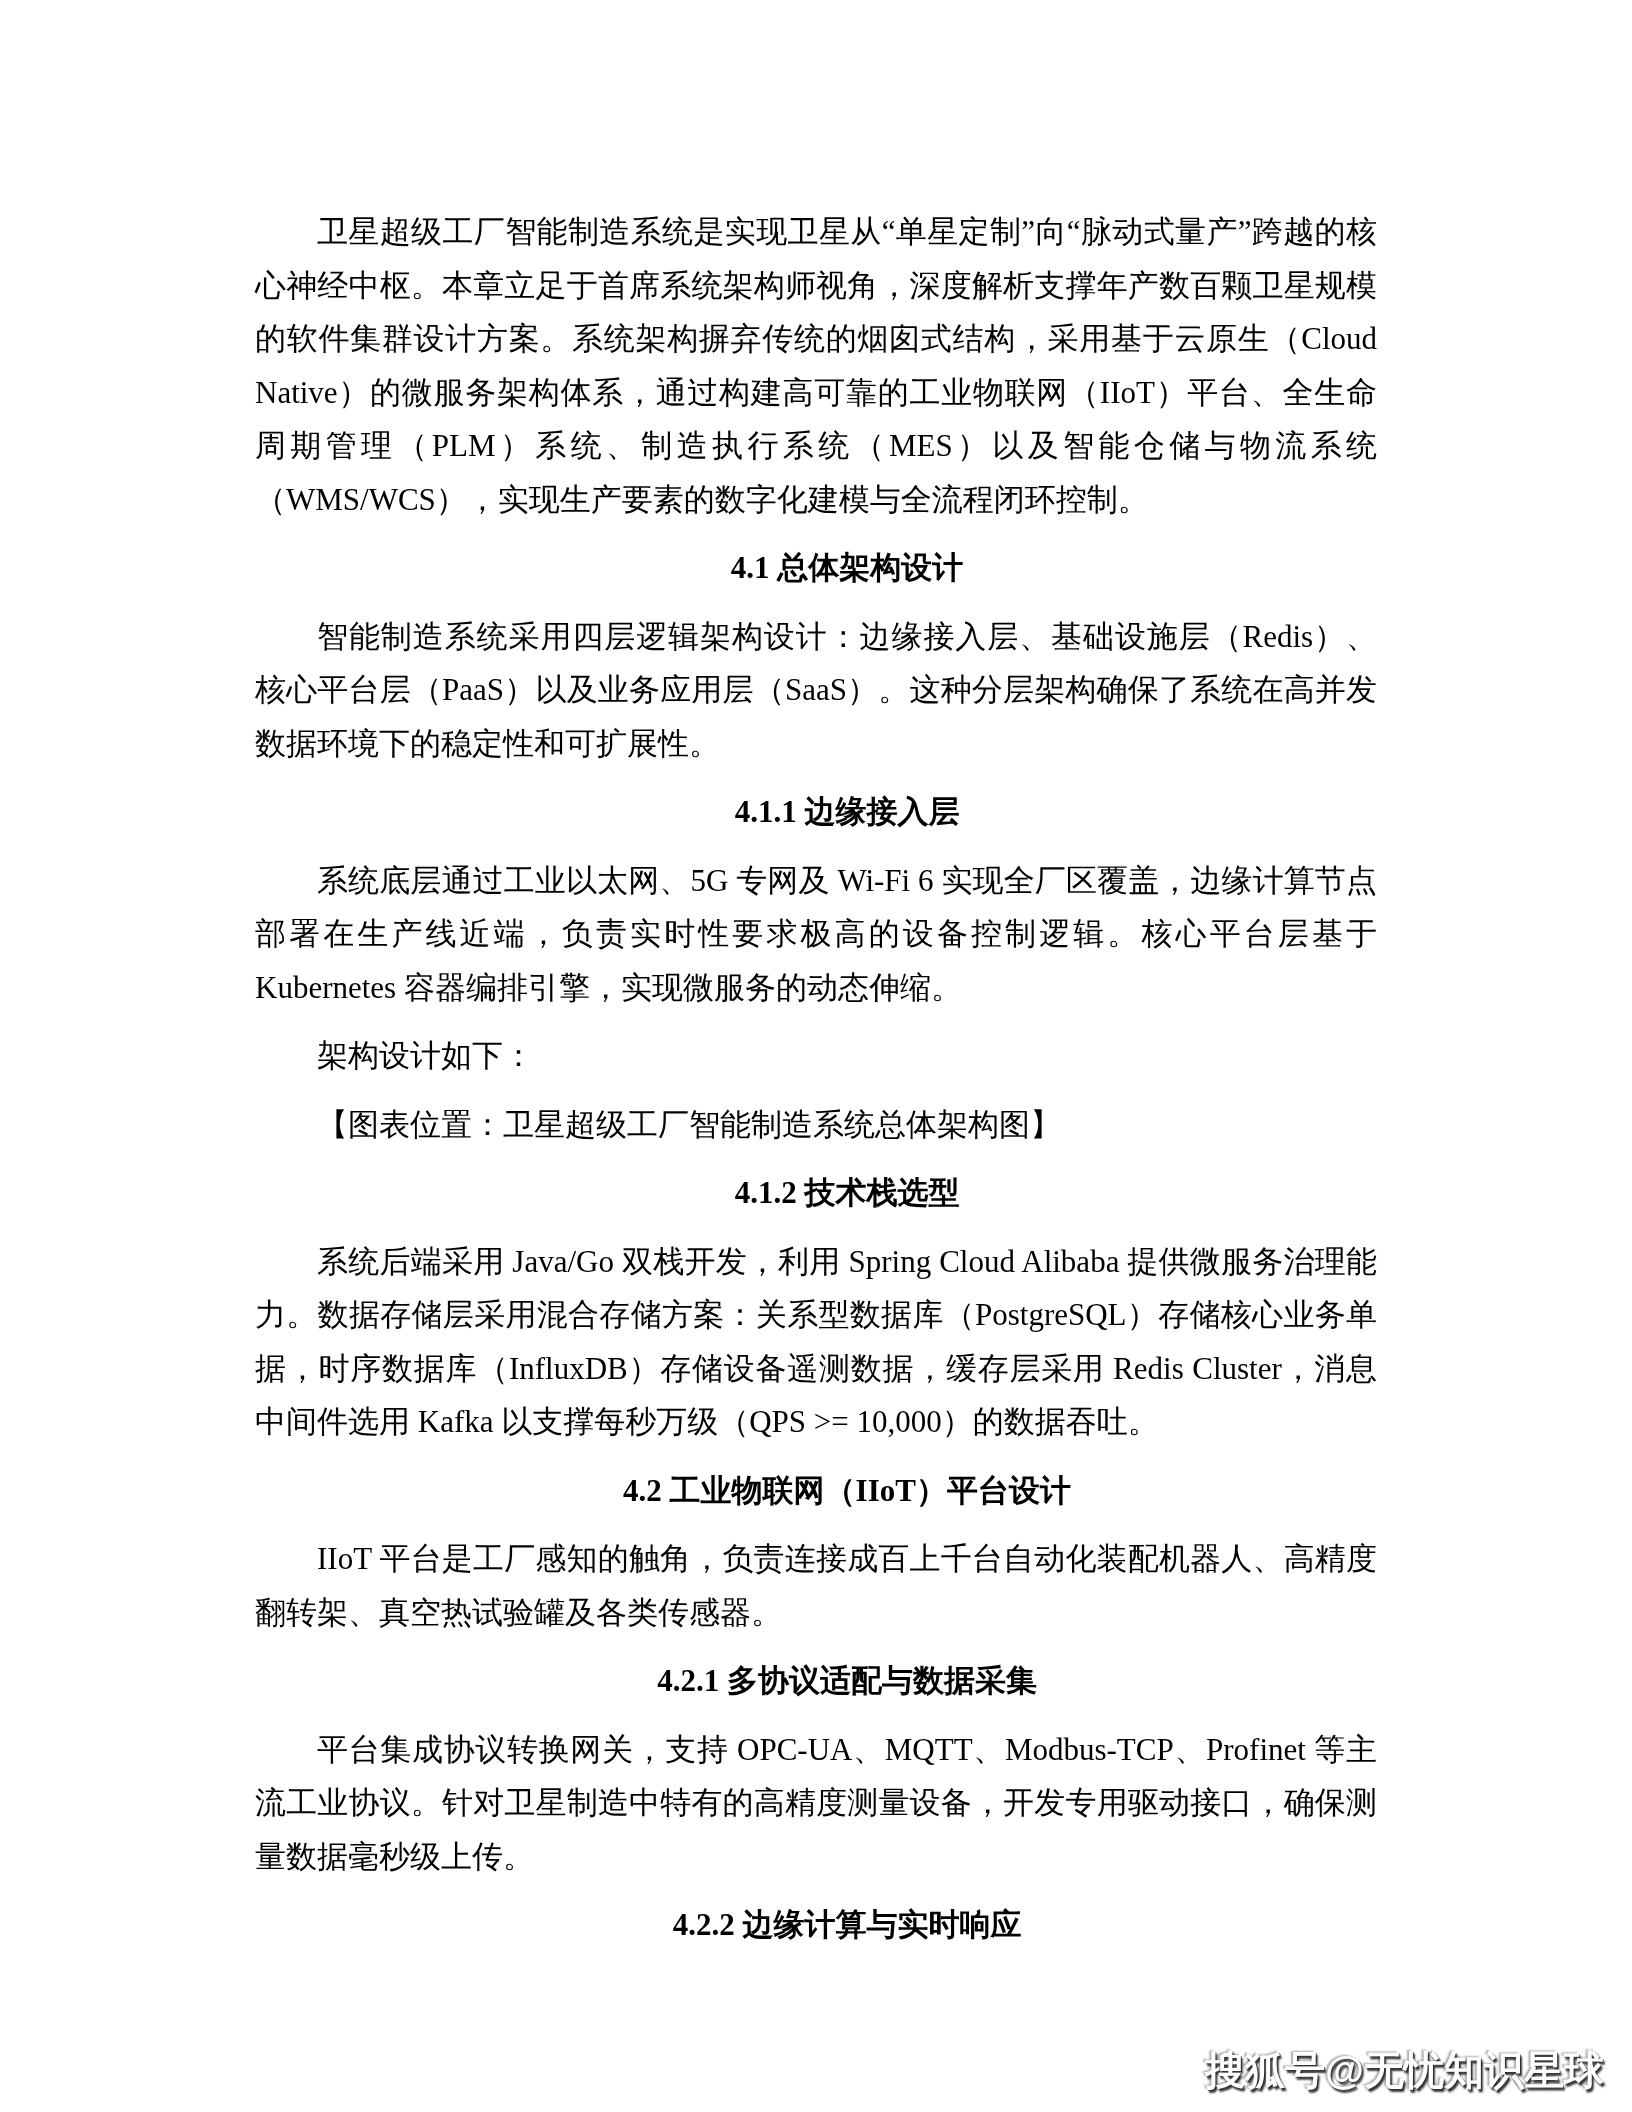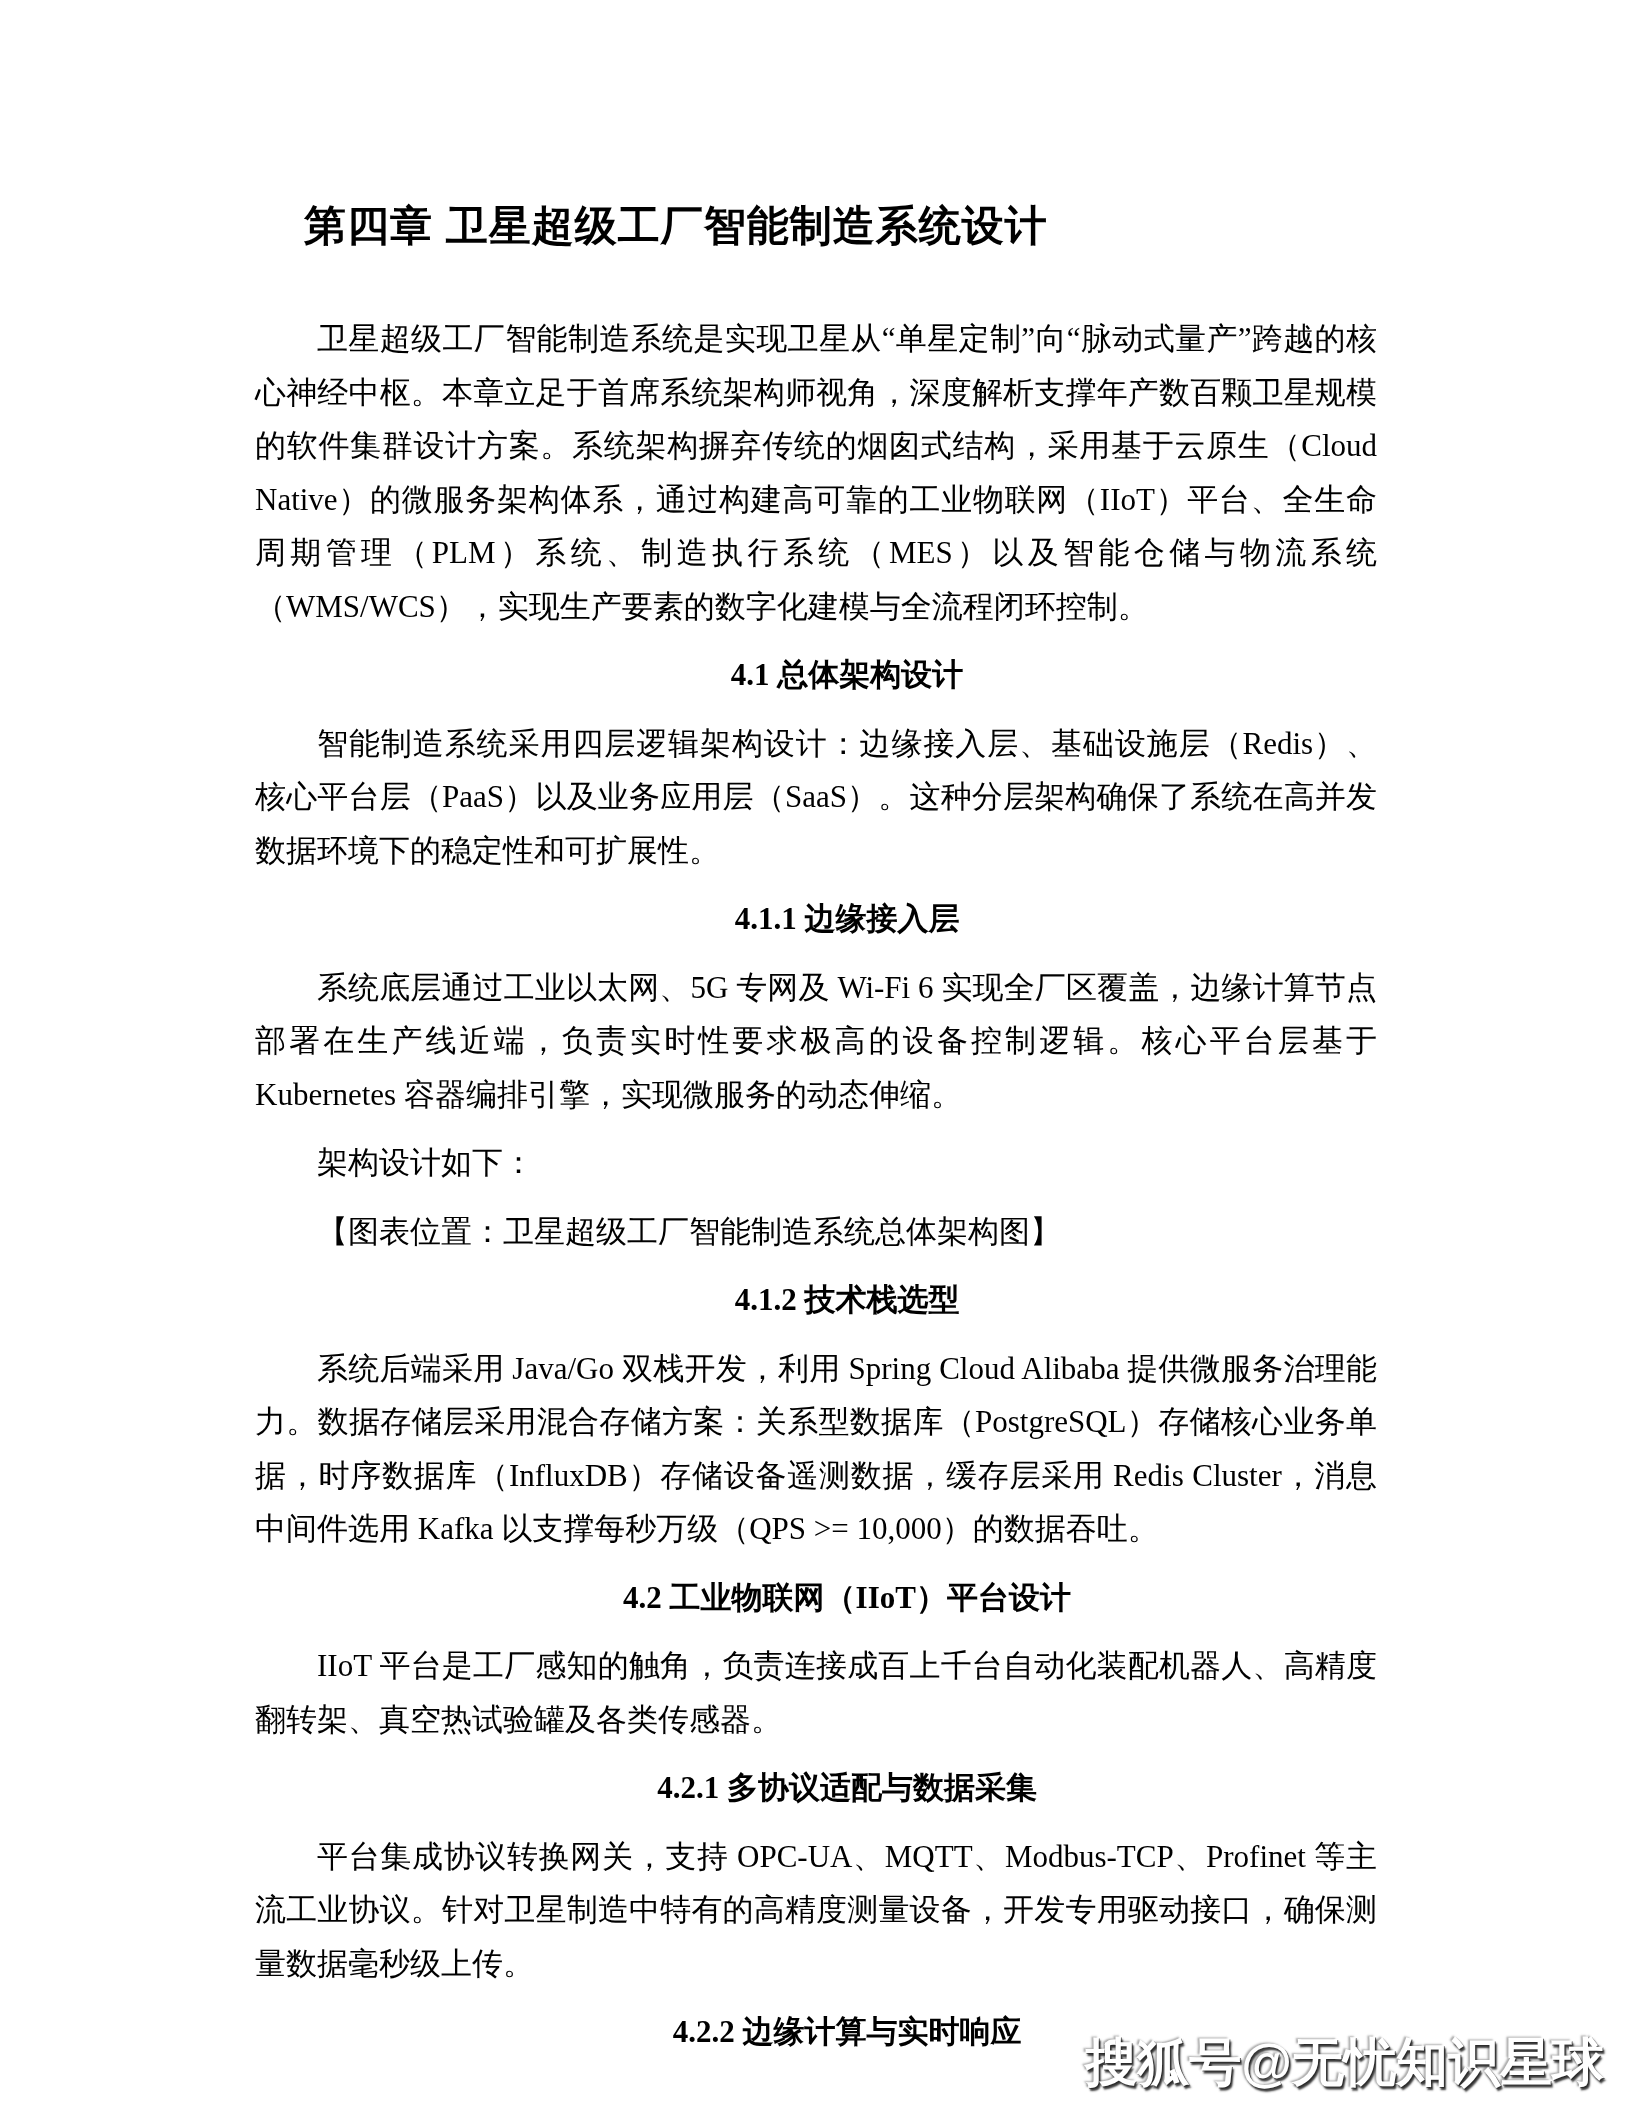--- a/index.html
+++ b/index.html
@@ -38,35 +38,34 @@
     font-size:31px;
     line-height:53.5px;
     font-weight:bold;
     text-indent:2em;
     text-align:center;
   }
   .watermark{
     position:absolute;
     right:28px;bottom:14px;
     font-family:"Liberation Sans","DejaVu Sans",sans-serif;
-    font-size:52px;
+    font-size:40px;
     font-weight:bold;
     color:#ffffff;
     white-space:nowrap;
     text-shadow:2px 3px 2px rgba(35,35,35,0.9),
                 -2px -1px 2px rgba(70,70,70,0.45),
                 1px 1px 0 rgba(0,0,0,0.55);
   }
 </style>
 </head>
 <body>
 
 <div class="page">
   <div class="content">
-    <h1 class="doc-title">第四章 卫星超级工厂智能制造系统设计</h1>
     <main>
         <p class="body-p">卫星超级工厂智能制造系统是实现卫星从“单星定制”向“脉动式量产”跨越的核心神经中枢。本章立足于首席系统架构师视角，深度解析支撑年产数百颗卫星规模的软件集群设计方案。系统架构摒弃传统的烟囱式结构，采用基于云原生（Cloud Native）的微服务架构体系，通过构建高可靠的工业物联网（IIoT）平台、全生命周期管理（PLM）系统、制造执行系统（MES）以及智能仓储与物流系统（WMS/WCS），实现生产要素的数字化建模与全流程闭环控制。</p>
         <h2 class="section-h">4.1 总体架构设计</h2>
         <p class="body-p">智能制造系统采用四层逻辑架构设计：边缘接入层、基础设施层（Redis）、核心平台层（PaaS）以及业务应用层（SaaS）。这种分层架构确保了系统在高并发数据环境下的稳定性和可扩展性。</p>
         <h2 class="section-h">4.1.1 边缘接入层</h2>
         <p class="body-p">系统底层通过工业以太网、5G 专网及 Wi-Fi 6 实现全厂区覆盖，边缘计算节点部署在生产线近端，负责实时性要求极高的设备控制逻辑。核心平台层基于 Kubernetes 容器编排引擎，实现微服务的动态伸缩。</p>
         <p class="body-p">架构设计如下：</p>
         <p class="body-p">【图表位置：卫星超级工厂智能制造系统总体架构图】</p>
         <h2 class="section-h">4.1.2 技术栈选型</h2>
         <p class="body-p">系统后端采用 Java/Go 双栈开发，利用 Spring Cloud Alibaba 提供微服务治理能力。数据存储层采用混合存储方案：关系型数据库（PostgreSQL）存储核心业务单据，时序数据库（InfluxDB）存储设备遥测数据，缓存层采用 Redis Cluster，消息中间件选用 Kafka 以支撑每秒万级（QPS &gt;= 10,000）的数据吞吐。</p>

